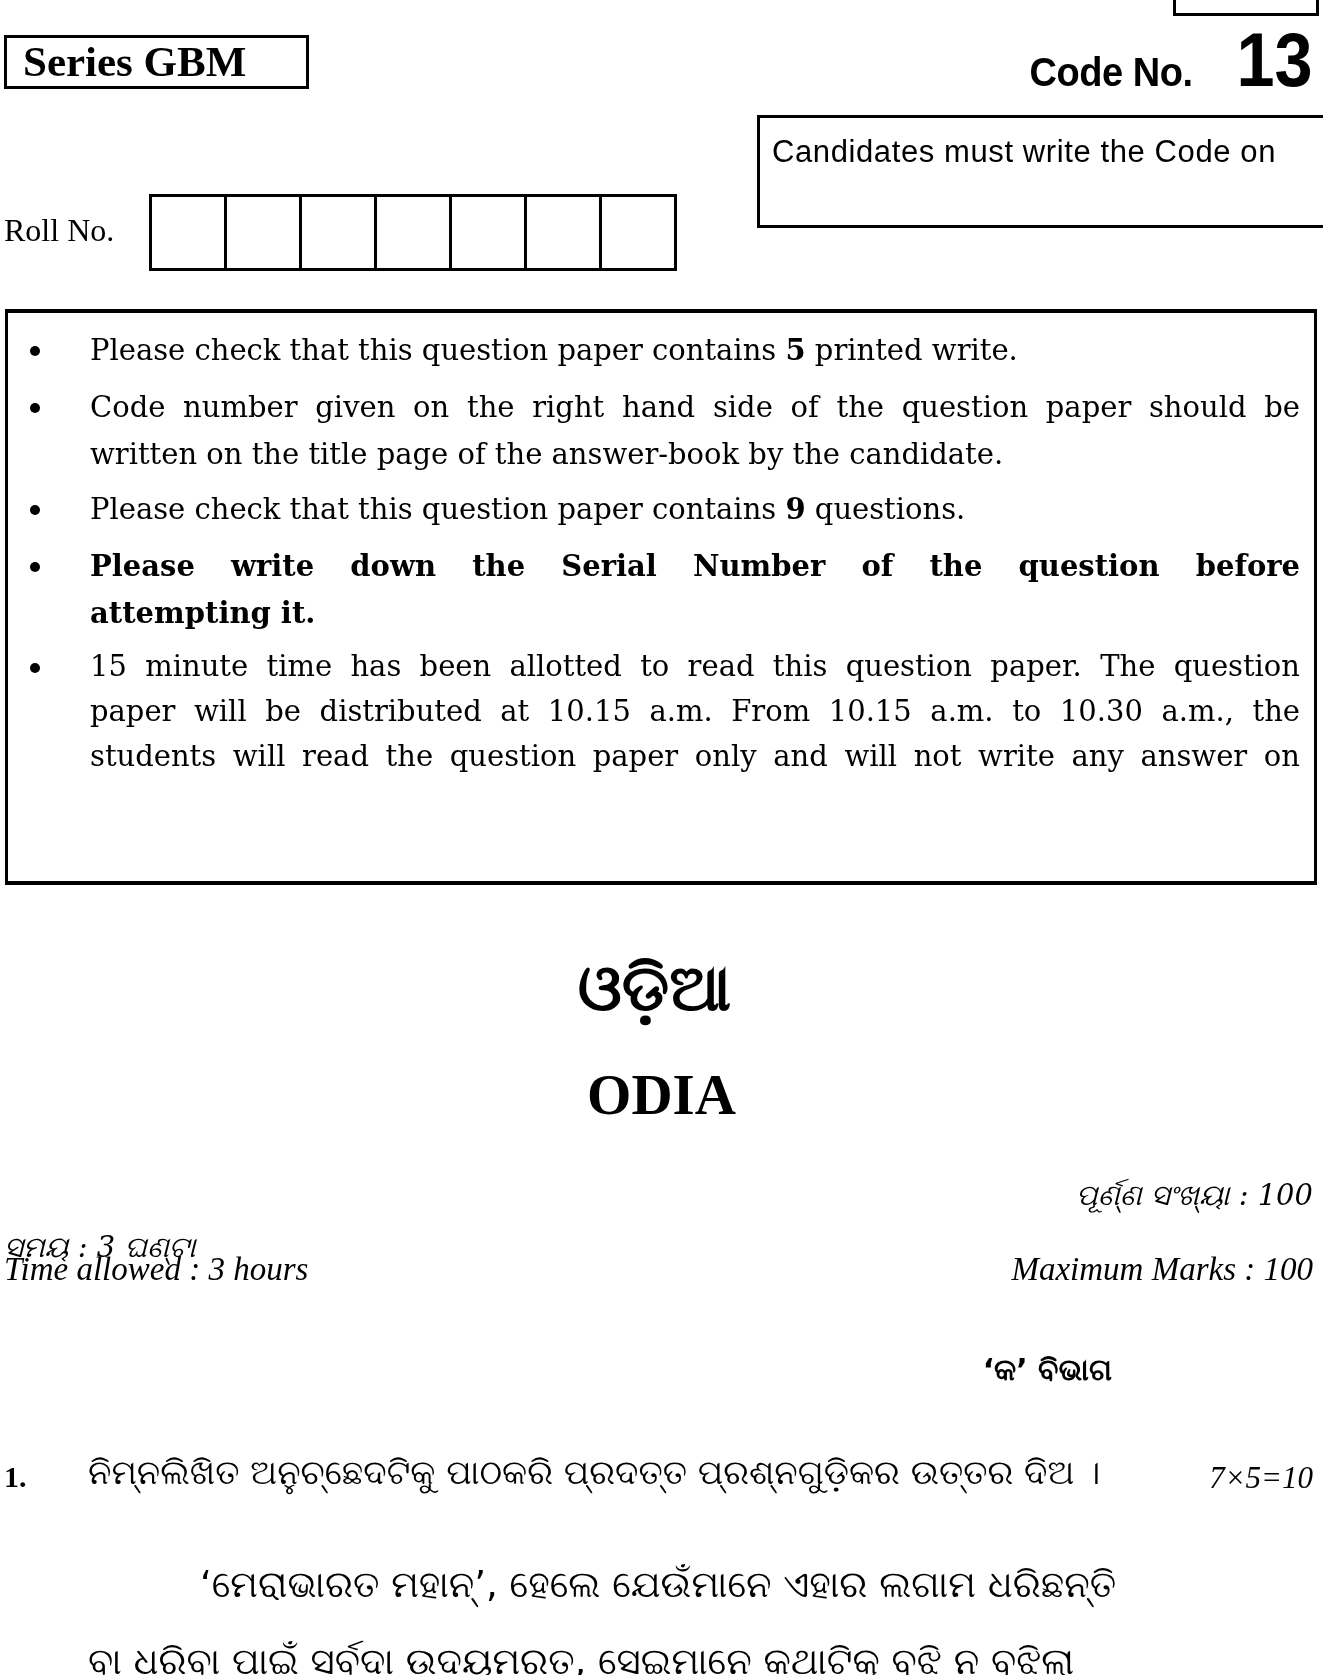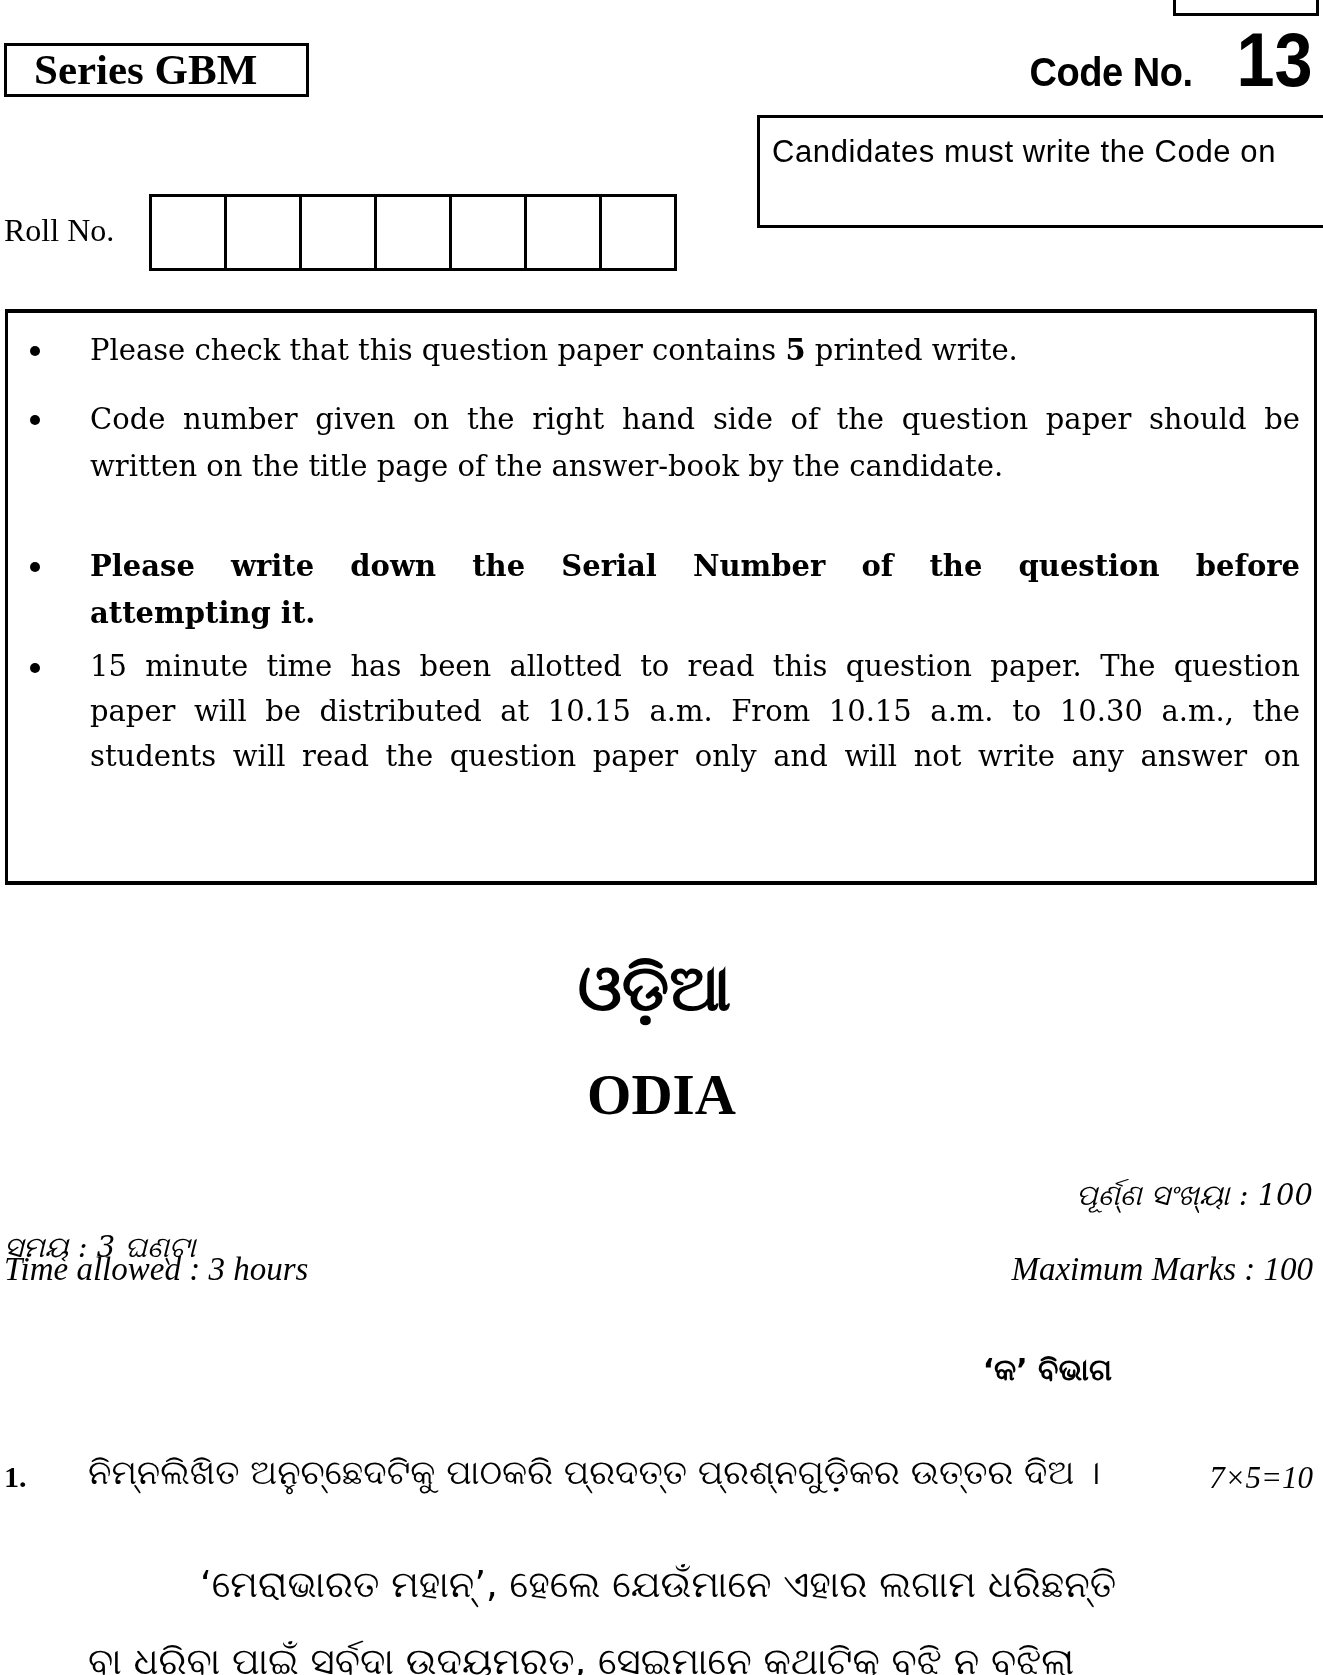--- a/index.html
+++ b/index.html
@@ -10,21 +10,21 @@
     .abs { position: absolute; }
 
     
     .corner-box { left: 1173px; top: -4px; width: 140px; height: 17px; border: 3px solid #000; border-top: none; }
 
     
     .series-box {
       left: 4px; top: 35px; width: 305px; height: 54px;
       border: 3px solid #000; box-sizing: border-box;
       font-family: "Liberation Serif", serif; font-weight: bold; font-size: 43px;
-      line-height: 48px; padding-left: 27px; letter-spacing: 0px; margin-top: 8px;
+      line-height: 48px; padding-left: 16px; letter-spacing: 0px;
     }
 
     
     .code-no { right: 10px; top: 22px; display: flex; align-items: baseline; font-family: "Liberation Sans", sans-serif; font-weight: bold; }
     .code-label { font-size: 40px; letter-spacing: -0.5px; margin-right: 36px; transform: scaleX(0.95); transform-origin: right; }
     .code-value { font-size: 76px; line-height: 76px; transform: scaleX(0.9); transform-origin: right; }
 
     
     .code-note {
       left: 757px; top: 115px; width: 629px; height: 113px; box-sizing: border-box;
@@ -100,26 +100,30 @@
   <div class="roll-cell"></div>
   <div class="roll-cell"></div>
 </div>
 
 <div class="abs instr-box">
   <div class="instr-item" style="top: 14px;">
     <span class="bullet"></span>
     <span>Please check that this question paper contains </span><span class="inline-bold">5</span><span> printed write.</span>
   </div>
 
-  <div class="instr-item justify-all" style="top: 83px;">
+  <div class="instr-item justify-all" style="top: 71px;">
     <span class="bullet"></span>
     <span class="line">Code number given on the right hand side of the question paper should be</span>
     <span class="line" style="text-align-last:left;">written on the title page of the answer-book by the candidate.</span>
   </div>
 
+  <div class="instr-item" style="top: 173px;">
+    <span class="bullet"></span>
+    <span>Please check that this question paper contains </span><span class="inline-bold">9</span><span> questions.</span>
+  </div>
 
   <div class="instr-item justify-all bold" style="top: 230px;">
     <span class="bullet"></span>
     <span class="line">Please write down the Serial Number of the question before</span>
     <span class="line" style="text-align-last:left;">attempting it.</span>
   </div>
 
   <div class="instr-item justify-all" style="top: 331px; line-height: 45px;">
     <span class="bullet"></span>
     <span class="line">15 minute time has been allotted to read this question paper. The question</span>

